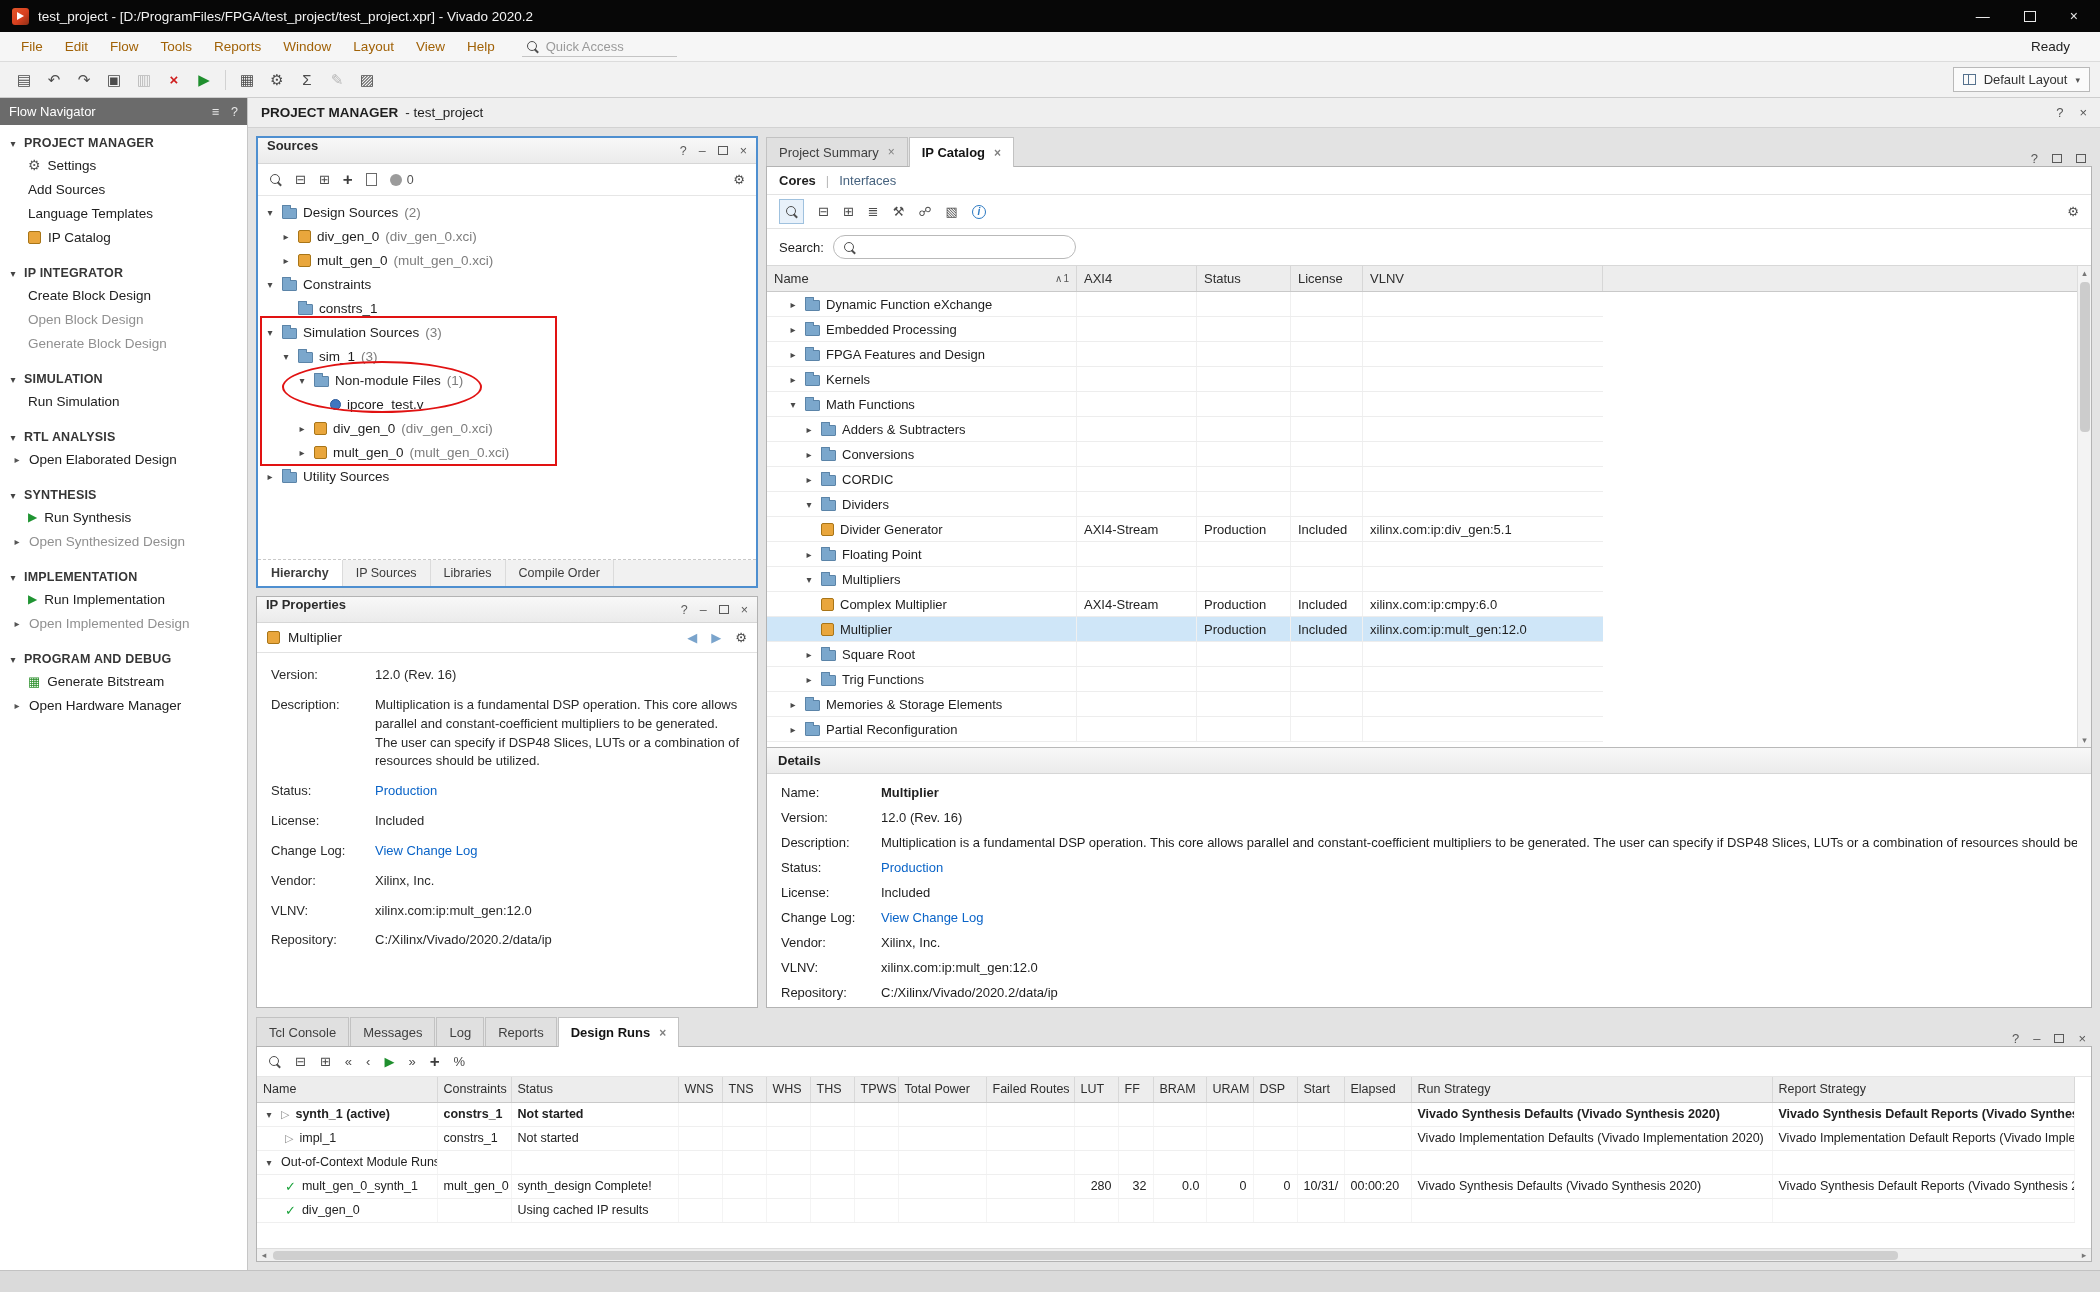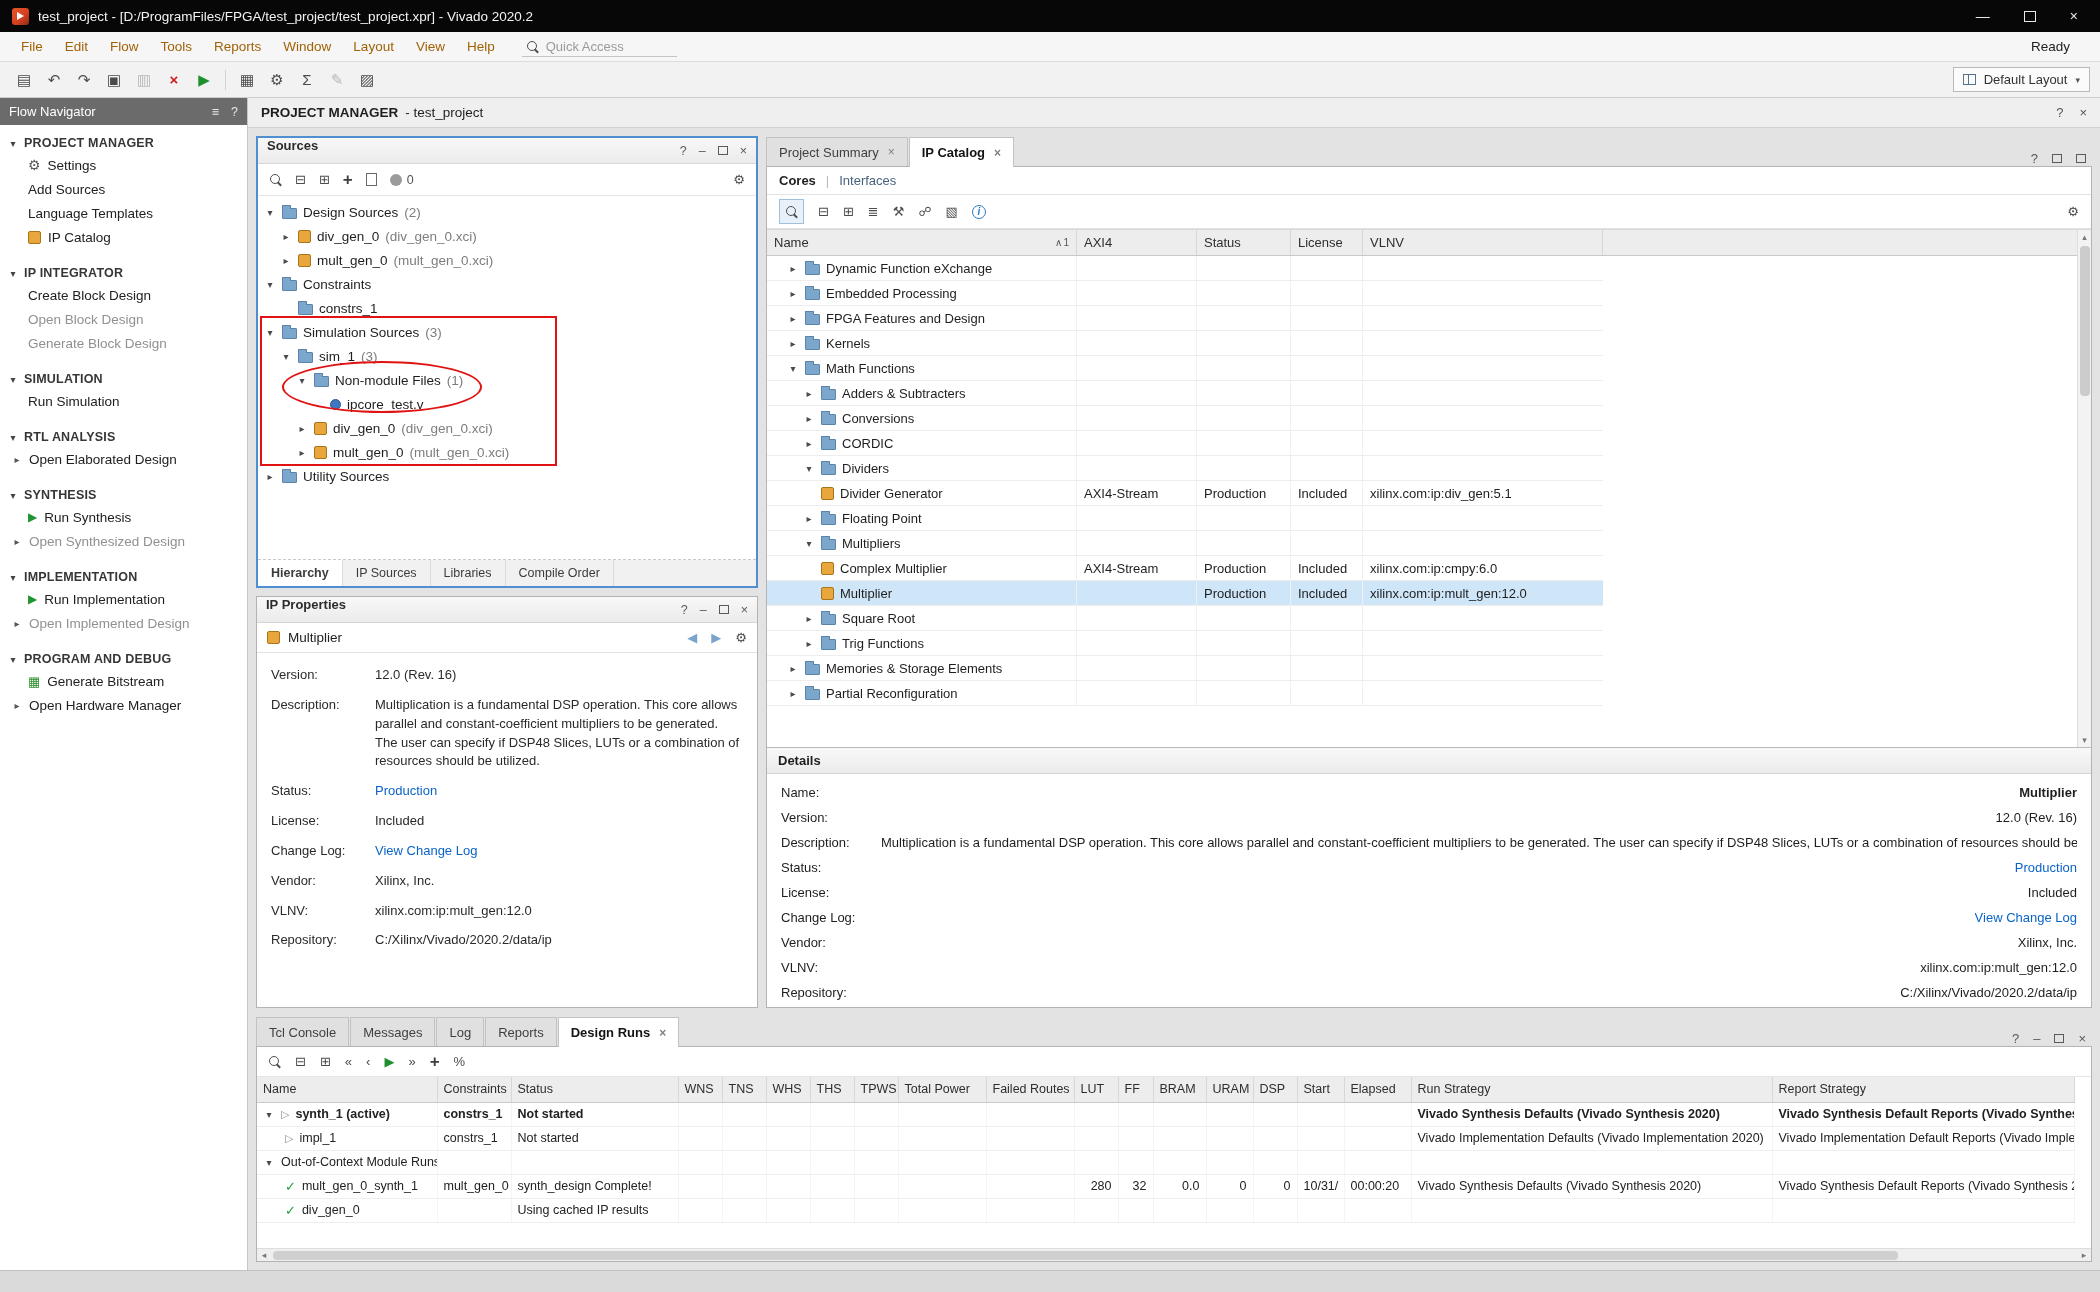--- a/index.html
+++ b/index.html
@@ -141,21 +141,21 @@
 .ind{flex:0 0 auto;display:inline-block;}
 .vsb{position:absolute;right:0;top:0;bottom:0;width:14px;background:#f3f3f3;border-left:1px solid #ddd;display:flex;flex-direction:column;align-items:center;}
 .vsb .ar{font-size:9px;color:#777;height:14px;display:flex;align-items:center;}
 .vsb .th{width:10px;height:150px;background:#ccc;border-radius:4px;margin-top:2px;}
 .vsb .spacer{flex:1;}
 
 
 .details{height:260px;border-top:1px solid #b9b9b9;display:flex;flex-direction:column;flex:0 0 auto;position:relative;}
 .dhh{height:26px;background:linear-gradient(#f8f8f8,#ebebeb);border-bottom:1px solid #d6d6d6;display:flex;align-items:center;padding:0 11px;font-size:13px;font-weight:bold;flex:0 0 auto;}
 .dbody{flex:1;overflow:hidden;padding:11px 14px;font-size:13px;}
-.drow{display:flex;margin-bottom:10px;justify-content:space-between;}
+.drow{display:flex;margin-bottom:10px;}
 .dlab{width:100px;flex:0 0 auto;}
 .dval{white-space:nowrap;overflow:hidden;}
 
 
 .bwrap{height:246px;margin:8px;display:flex;flex-direction:column;flex:0 0 auto;}
 .bbody{flex:1;background:#fff;border:1px solid #b3b3b3;display:flex;flex-direction:column;min-height:0;position:relative;z-index:1;}
 .btb{height:30px;display:flex;align-items:center;gap:14px;padding:0 11px;border-bottom:1px solid #e6e6e6;flex:0 0 auto;}
 .rt{flex:1;overflow:hidden;}
 table{border-collapse:collapse;table-layout:fixed;width:1817px;font-size:12.5px;}
 th{height:25px;background:#ededed;border-right:1px solid #d8d8d8;border-bottom:1px solid #c9c9c9;font-weight:normal;text-align:left;padding:0 6px;color:#2e2e2e;overflow:hidden;white-space:nowrap;}
@@ -542,20 +542,26 @@
                   <span class="mag"></span>
                 </span>
               <span class="gly">⊟</span>
               <span class="gly">⊞</span>
               <span class="gly">≣</span>
               <span class="gly">⚒</span>
               <span class="gly">☍</span>
               <span class="gly">▧</span>
               <span class="infoc">i</span>
               <span class="gly rgt">⚙</span>
+            </div>
+            <div class="srowx">
+              <span class="slab">Search:</span>
+              <div class="sinput">
+                <span class="mag"></span>
+              </div>
             </div>
             <div class="cat">
               <div class="cathead">
                 <div class="hc name">
                   <span>Name</span>
                   <span class="sortb">∧<span>1</span></span>
                 </div>
                 <div class="hc axi">
                     <span>AXI4</span>
                   </div>

